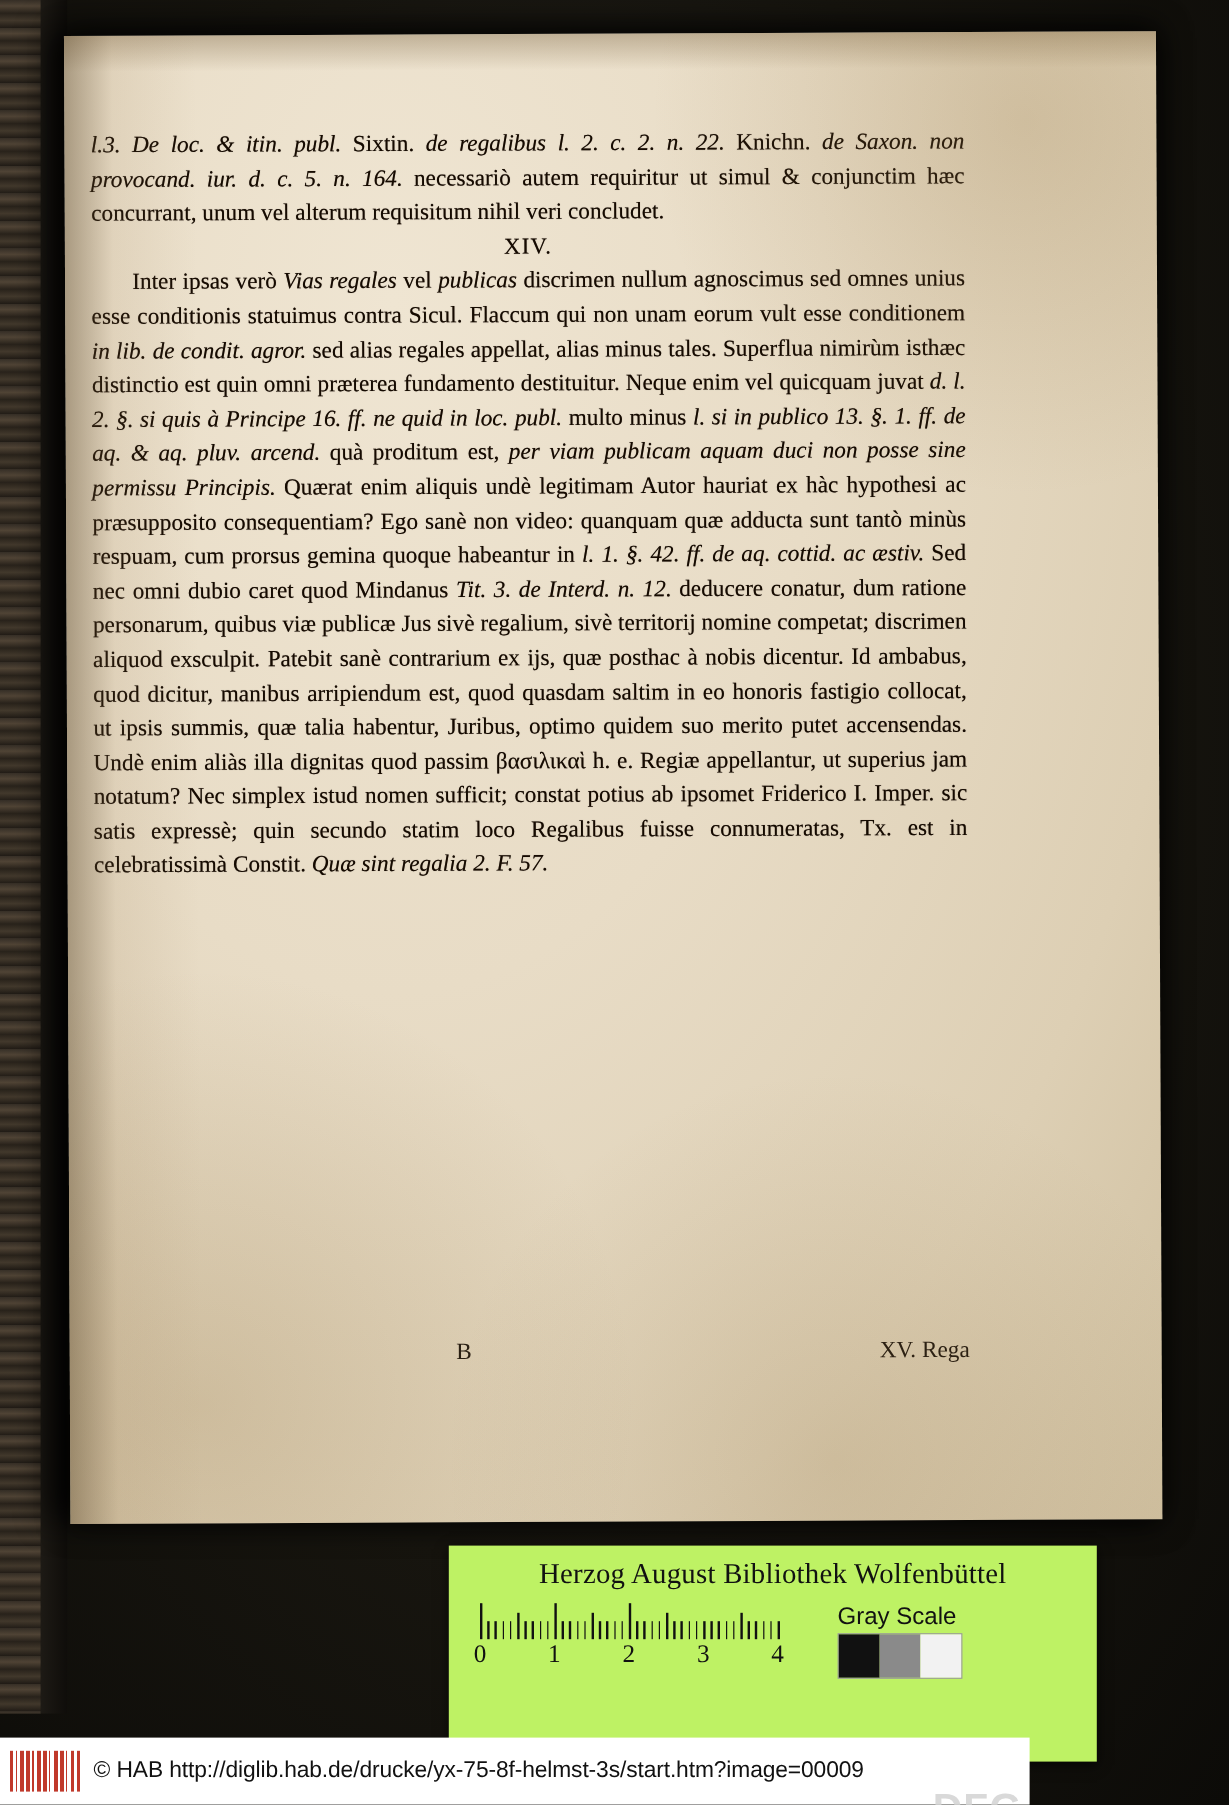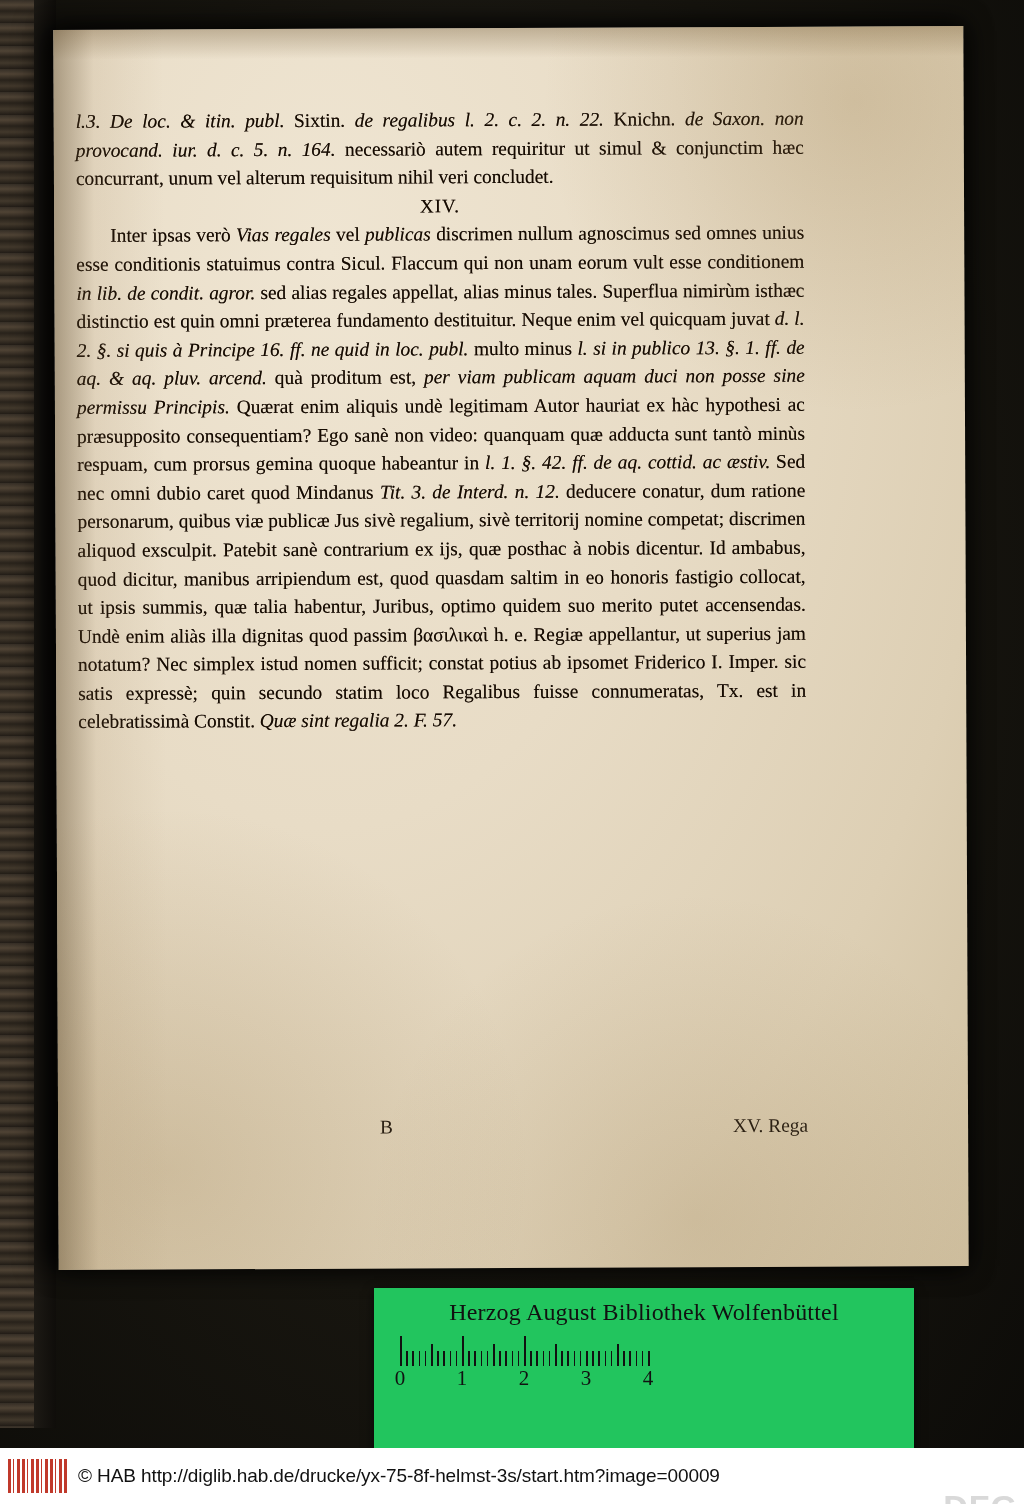--- a/index.html
+++ b/index.html
@@ -115,21 +115,21 @@
   }
   .footline .sig { margin-left: 300px; }
 
   
   .target-card {
     position: absolute;
     left: 374px;
     top: 1288px;
     width: 540px;
     height: 180px;
-    background: #22c55e;
+    background: #bef264;
     box-shadow: 0 3px 10px rgba(0,0,0,.7);
   }
   .target-title {
     text-align: center;
     font-family: "Liberation Serif", serif;
     font-size: 24px;
     color: #111;
     padding-top: 11px;
     letter-spacing: .2px;
   }
@@ -177,21 +177,21 @@
     margin-top: 2px;
     border: 1px solid #999;
   }
   .gray-patches div { width: 34px; height: 36px; }
 
   
   .credit-bar {
     position: absolute;
     left: 0;
     bottom: 0;
-    width: 1024px;
+    width: 858px;
     height: 56px;
     background: #ffffff;
     display: flex;
     align-items: center;
   }
   .barcode {
     width: 60px; height: 34px;
     margin: 0 10px 0 8px;
     background:
       repeating-linear-gradient(90deg,
@@ -293,20 +293,28 @@
           <i style="left: 260px; height: 15px;"></i>
         </div>
       <div class="ruler-nums" id="ruler-nums">
           <span style="left: 12px;">0</span>
           <span style="left: 74px;">1</span>
           <span style="left: 136px;">2</span>
           <span style="left: 198px;">3</span>
           <span style="left: 260px;">4</span>
         </div>
     </div>
+    <div>
+      <div class="gray-label">Gray Scale</div>
+      <div class="gray-patches" id="gray-patches">
+          <div style="background: rgb(17, 17, 17);"></div>
+          <div style="background: rgb(138, 138, 138);"></div>
+          <div style="background: rgb(242, 242, 242);"></div>
+        </div>
+    </div>
   </div>
 </div>
 
 <div class="credit-bar">
   <div class="barcode"></div>
   <div class="credit-text">© HAB http://diglib.hab.de/drucke/yx-75-8f-helmst-3s/start.htm?image=00009</div>
   <div class="dfg-logo">DFG</div>
 </div>
 
 </body></html>

